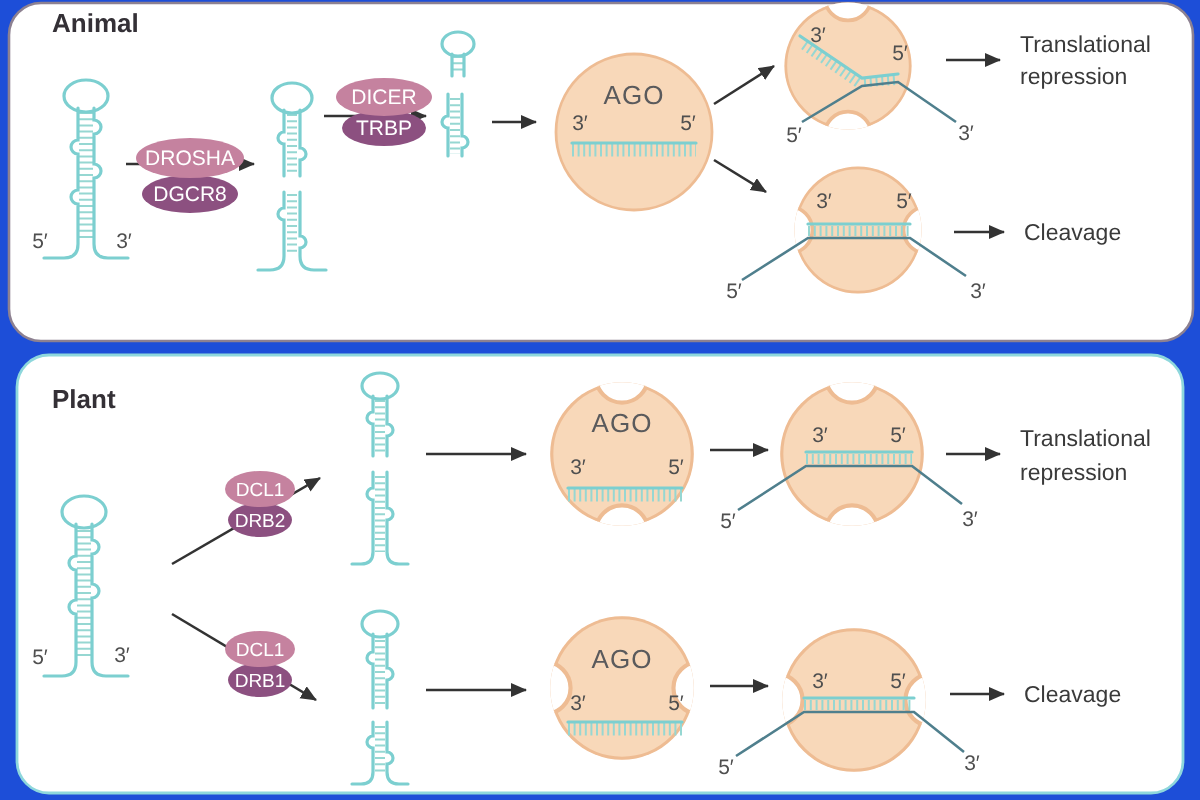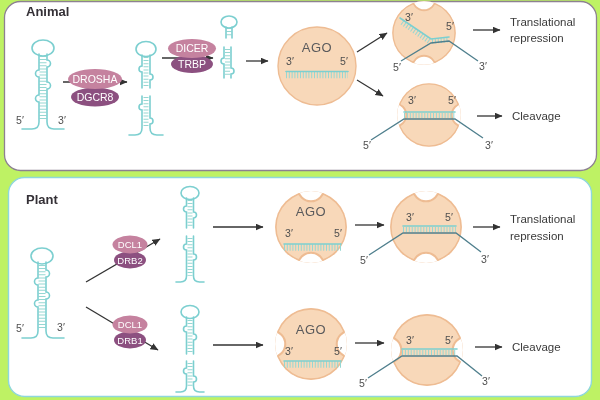--- a/index.html
+++ b/index.html
@@ -4,21 +4,21 @@
 <style>
   :root{
     --rna:#7ccfd0; --rna-comb:#96d7d2;
     --enzyme-top:#c5829f; --enzyme-bottom:#8c5080;
     --ago-fill:#f8d8b9; --ago-stroke:#eebc93;
     --mrna:#4f7f8d; --arrow:#333333;
     --text:#3a3a3a; --label:#4f4f4f;
     --panel-animal:#8d8191; --panel-plant:#8ed7dc;
   }
   html,body{margin:0;padding:0;background:#fff;}
-  .canvas{width:600px;height:400px;position:relative;background:#bef264;overflow:hidden;
+  .canvas{width:600px;height:400px;position:relative;background:#1d4ed8;overflow:hidden;
           font-family:"Liberation Sans",sans-serif;text-align:center;}
   svg text{font-family:"Liberation Sans",sans-serif;}
   .panelA{fill:#fff;stroke:var(--panel-animal);stroke-width:1.3;}
   .panelP{fill:#fff;stroke:var(--panel-plant);stroke-width:1.4;}
   .title{fill:#343036;font-size:13px;font-weight:bold;}
   .rna{stroke:var(--rna);stroke-width:1.6;fill:none;stroke-linecap:round;}
   .loop{stroke:var(--rna);stroke-width:1.6;fill:none;}
   .rungs{stroke:var(--rna-comb);stroke-width:7;stroke-dasharray:1 2.1;fill:none;}
   .rungs-sm{stroke:var(--rna-comb);stroke-width:5;stroke-dasharray:1 2.1;fill:none;}
   .comb{stroke:var(--rna-comb);stroke-width:6.5;stroke-dasharray:1 1.8;fill:none;}

